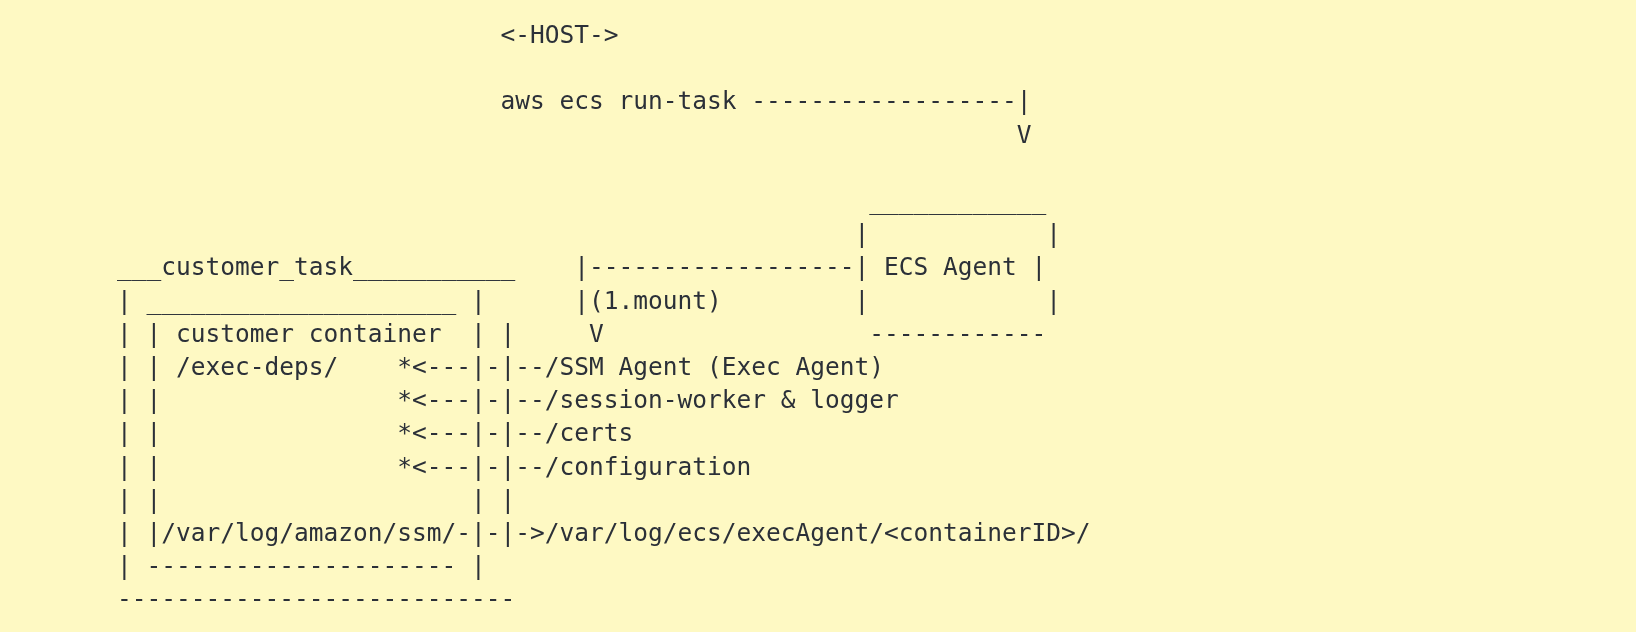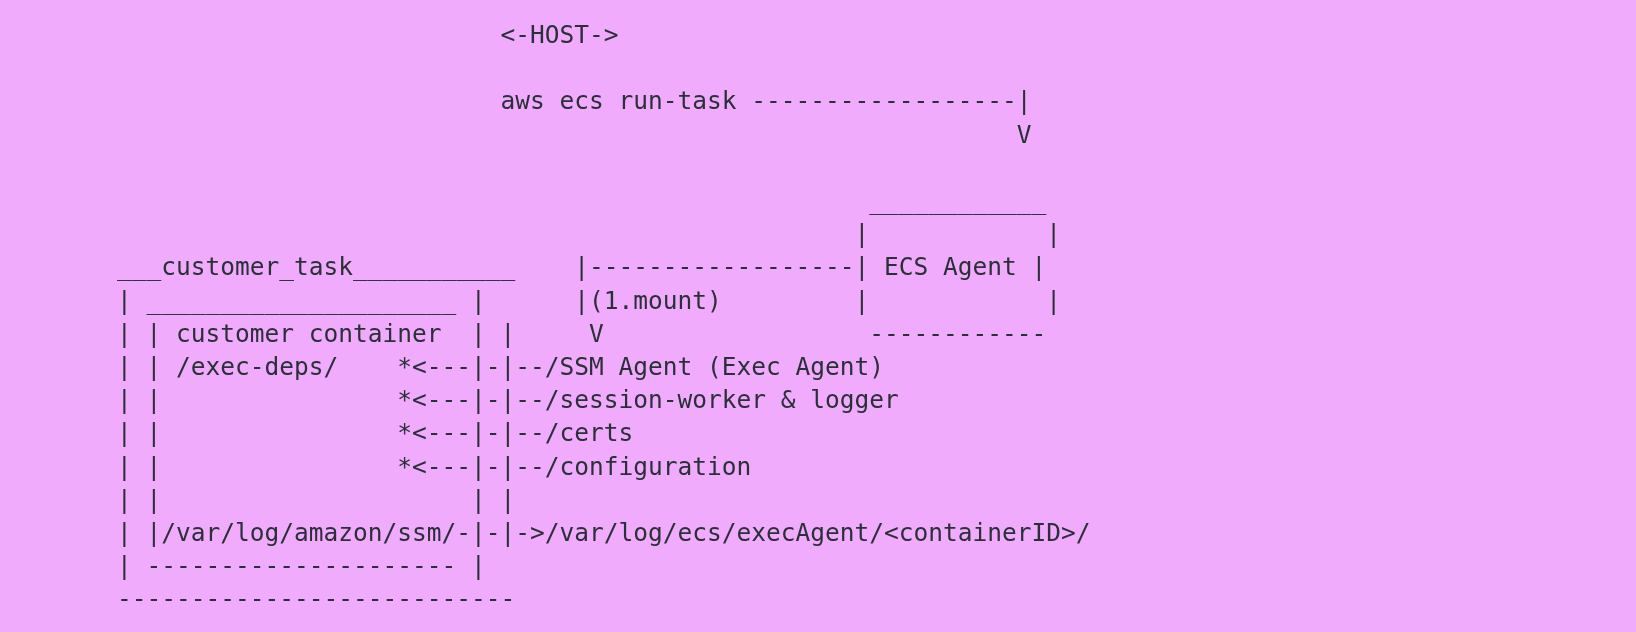--- a/index.html
+++ b/index.html
@@ -33,21 +33,21 @@
     color: #2b3038;
     background: transparent;
     white-space: pre;
     font-weight: 400;
     -webkit-font-smoothing: antialiased;
   }
 </style>
 </head>
 <body style="background: rgb(247, 248, 250);">
 
-<div id="diagram-root" style="background: #f0abfc; color: rgb(43, 48, 56);">
+<div id="diagram-root" style="background: #fef9c3; color: rgb(43, 48, 56);">
   <pre class="ascii-art">                          &lt;-HOST-&gt;
 
                           aws ecs run-task ------------------|
                                                              V
 
                                                    ____________
                                                   |            |
 ___customer_task___________    |------------------| ECS Agent |
 | _____________________ |      |(1.mount)         |            |
 | | customer container  | |     V                  ------------

